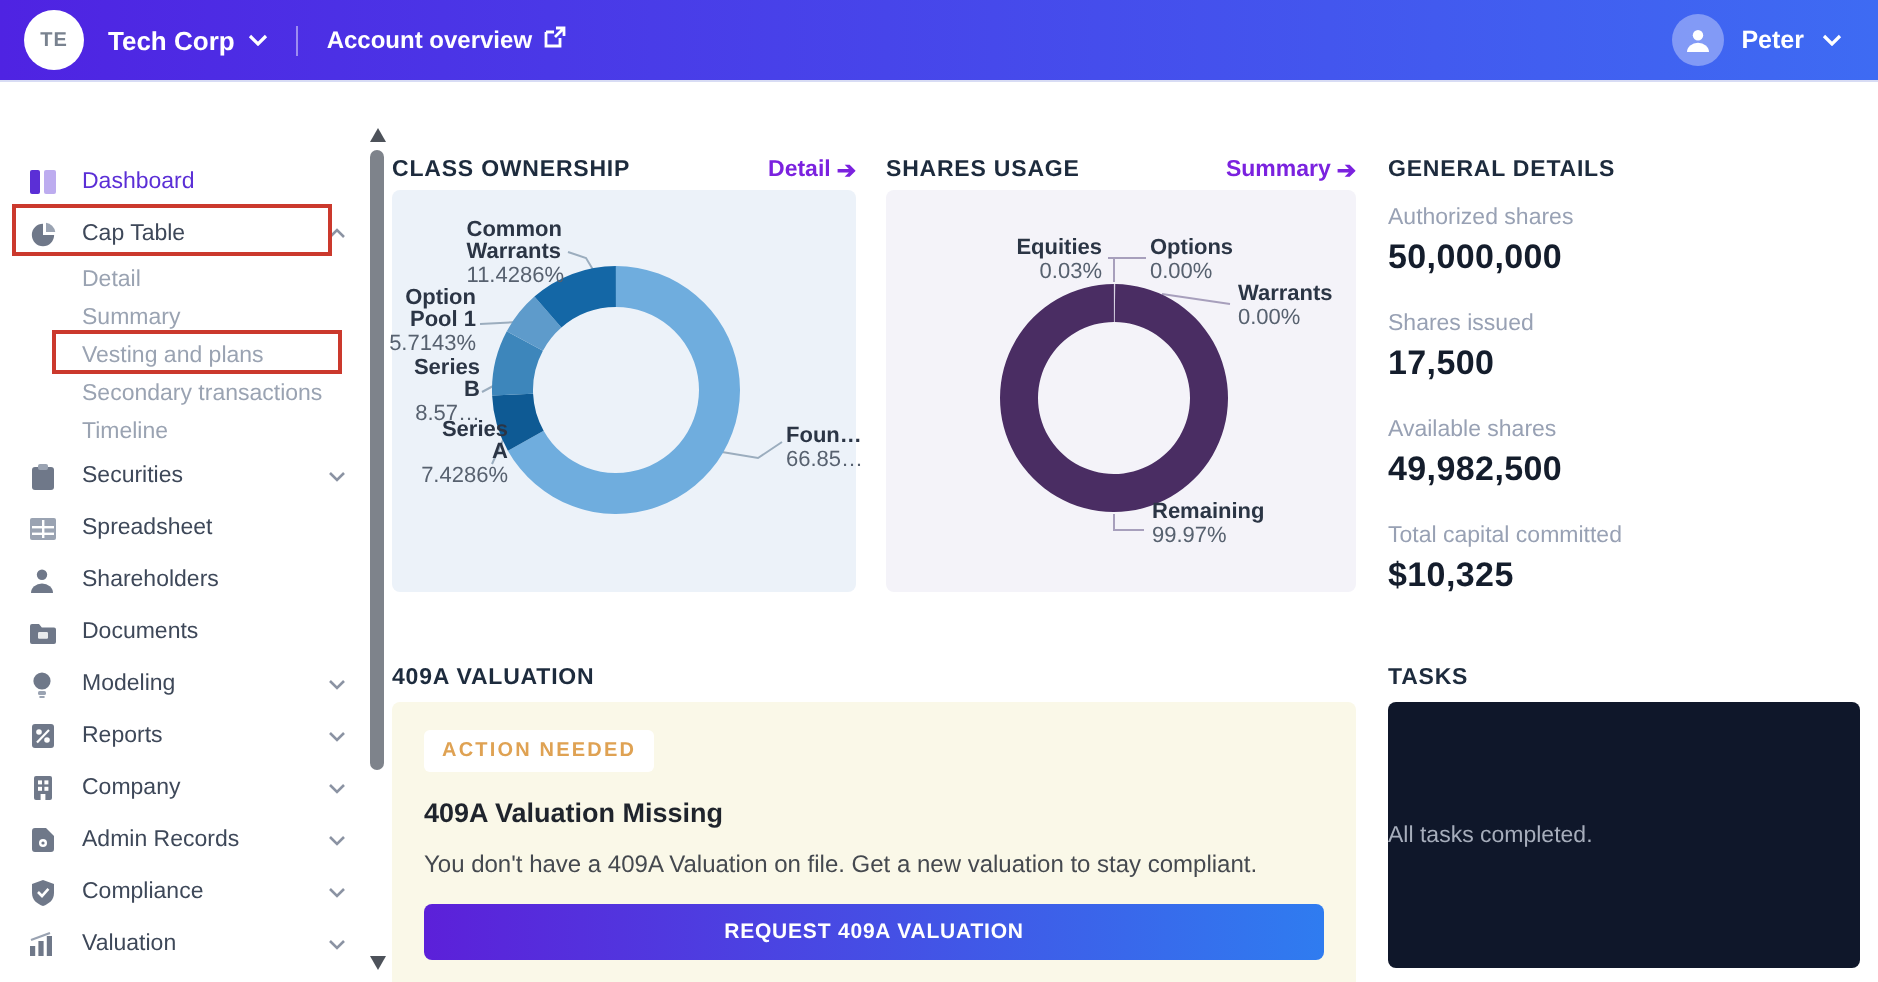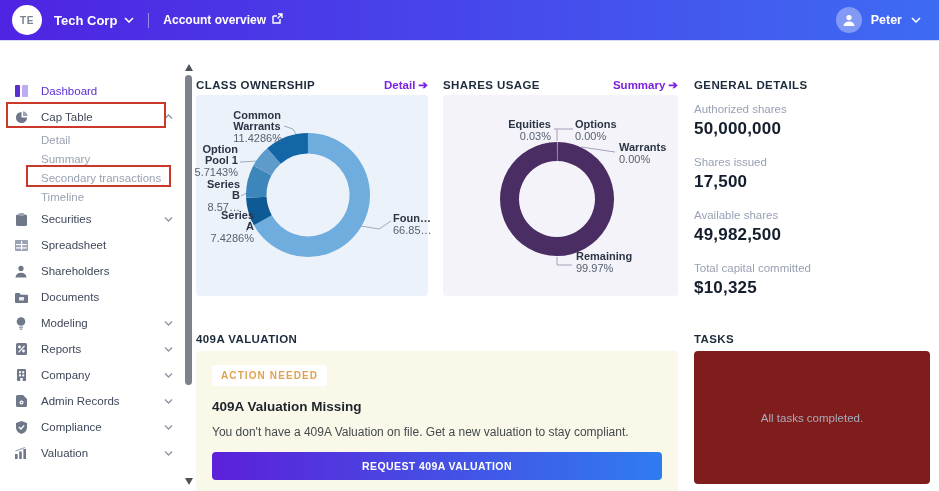--- a/index.html
+++ b/index.html
@@ -48,21 +48,21 @@
   #hdr-409a    { left:196px; top:331px; width:482px; }
   #hdr-tasks   { left:694px; top:331px; width:236px; }
   .sec-title { font-size:11.5px; font-weight:bold; color:#1d2b3d; letter-spacing:.4px; }
   .sec-link  { font-size:11.5px; font-weight:bold; color:#7b22df; text-decoration:none; display:flex; align-items:center; gap:3px; cursor:pointer; }
 
   
   .card { position:absolute; border-radius:4px; }
   #card-class  { left:196px; top:95px; width:232px; height:201px; background:#ecf2f9; }
   #card-shares { left:443px; top:95px; width:235px; height:201px; background:#f4f3f9; }
   #card-409a   { left:196px; top:351px; width:482px; height:161px; background:#faf8e8; padding:14px 16px; }
-  #card-tasks  { left:694px; top:351px; width:236px; height:133px; background:#7f1d1d; display:flex; align-items:center; justify-content:center; }
+  #card-tasks  { left:694px; top:351px; width:236px; height:133px; background:#0f172a; display:flex; align-items:center; justify-content:flex-start; }
 
   .donut-svg { position:absolute; left:0; top:0; }
   .donut-label { position:absolute; line-height:11px; white-space:nowrap; }
   .dl-name { display:block; font-weight:bold; font-size:11px; color:#2b3545; }
   .dl-val  { display:block; font-size:11px; color:#57616f; margin-top:1px; }
 
   
   .general-details { position:absolute; left:694px; top:103px; width:236px; }
   .stat { margin-bottom:17px; }
   .stat-label { font-size:11.5px; color:#98a1b4; margin-bottom:4px; }
@@ -148,20 +148,23 @@
           <polyline points="1,4.5 4.5,1 8,4.5" fill="none" stroke="#8b93a3" stroke-width="1.3"></polyline>
         </svg>
     </span>
   </div>
 
   <div class="nav-sub">
       <span>Detail</span>
     </div>
   <div class="nav-sub">
       <span>Summary</span>
+    </div>
+  <div class="nav-sub">
+      <span>Vesting and plans</span>
     </div>
   <div class="nav-sub">
       <span>Secondary transactions</span>
     </div>
   <div class="nav-sub">
       <span>Timeline</span>
     </div>
 
   <div class="nav-item">
     <span class="nav-icon">

